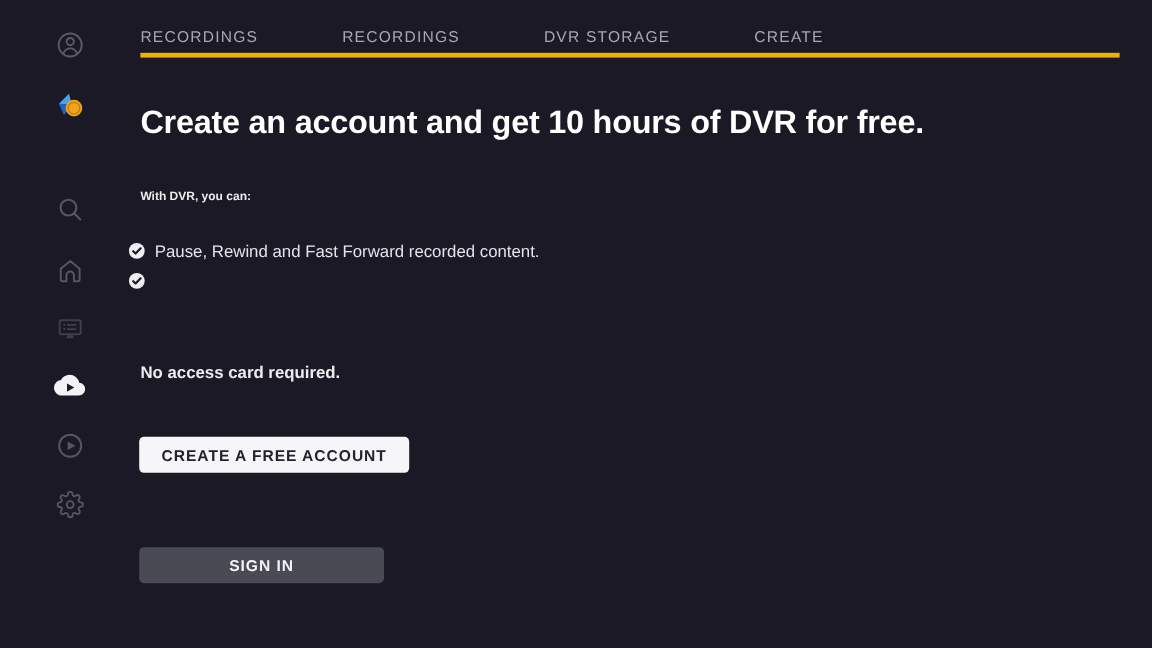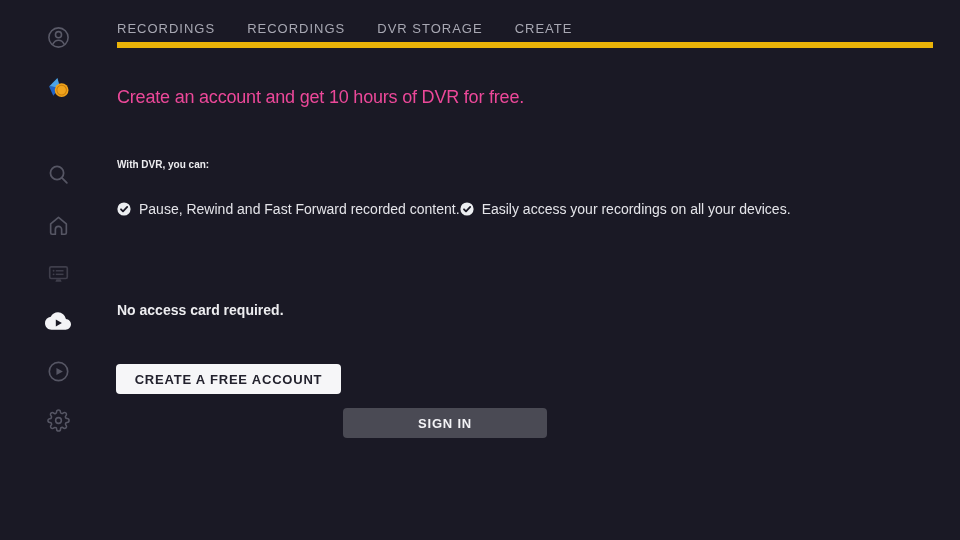--- a/index.html
+++ b/index.html
@@ -5,36 +5,36 @@
   html,body{margin:0;padding:0;}
   body{font-family:"Liberation Sans","DejaVu Sans",sans-serif;background:#10101a;}
   .screen{position:relative;width:960px;height:540px;background:#1a1925;overflow:hidden;}
 
   
   .sidebar{position:absolute;left:0;top:0;width:90px;height:540px;}
   .side-icon{position:absolute;left:46px;width:24px;height:24px;display:flex;align-items:center;justify-content:center;cursor:pointer;background:none;border:none;padding:0;}
   .side-icon svg{display:block;}
 
   .tabs{position:absolute;left:117px;top:0;width:816px;height:48px;box-sizing:border-box;
-        border-bottom:6px solid #eab308;display:flex;gap:32px;align-items:flex-end;padding-bottom:6px;}
+        border-bottom:4px solid #eab308;display:flex;gap:70px;align-items:flex-end;padding-bottom:6px;}
   .tab{font-size:13px;letter-spacing:1px;color:#a8a8b3;cursor:pointer;background:none;border:none;padding:0;font-family:inherit;font-weight:400;}
 
   .headline{position:absolute;left:117px;top:88px;margin:0;width:760px;
-            font-size:18px;font-weight:400;letter-spacing:-0.2px;color:#ec4899;line-height:1.1;}
+            font-size:27px;font-weight:700;letter-spacing:-0.2px;color:#ffffff;line-height:1.1;}
 
   .intro{position:absolute;left:117px;top:159px;font-size:10px;font-weight:700;color:#ededf0;}
 
-  .benefits{position:absolute;left:117px;top:196px;display:flex;flex-direction:row;}
+  .benefits{position:absolute;left:107px;top:196px;display:flex;flex-direction:column;}
   .benefit{display:flex;align-items:center;gap:8px;height:25px;}
   .benefit .check{width:14px;height:14px;display:flex;align-items:center;justify-content:center;}
   .benefit .btext{font-size:14px;color:#e4e4e9;}
 
   .note{position:absolute;left:117px;top:302px;font-size:14px;font-weight:600;color:#ededf0;}
 
-  .cta-row{position:absolute;left:116px;top:364px;display:flex;gap:2px;}
+  .cta-row{position:absolute;left:116px;top:364px;display:flex;gap:18px;flex-direction:column;}
   .btn{height:30px;border:none;border-radius:4px;font-family:inherit;font-size:13px;font-weight:700;
        letter-spacing:0.8px;cursor:pointer;display:flex;align-items:center;justify-content:center;}
   .btn.primary{width:225px;background:#f6f6f8;color:#23222e;}
   .btn.secondary{width:204px;background:#4a4a54;color:#f3f3f6;margin-top:44px;}
 </style>
 </head>
 <body>
 
 <div class="screen">
 
@@ -140,21 +140,20 @@
       </span>
       <span class="btext">Pause, Rewind and Fast Forward recorded content.</span>
     </div>
     <div class="benefit">
       <span class="check">
         <svg width="14" height="14" viewBox="0 0 14 14">
             <circle cx="7" cy="7" r="6.6" fill="#eceef1"></circle>
             <path d="M4 7.3 l2 2 L10.2 4.9" fill="none" stroke="#1a1925" stroke-width="1.8" stroke-linecap="round" stroke-linejoin="round"></path>
           </svg>
       </span>
-      <span class="btext">Easily access your recordings on all your devices.</span>
     </div>
   </div>
 
   <div class="note">No access card required.</div>
 
   <div class="cta-row">
     <button class="btn primary">CREATE A FREE ACCOUNT</button>
     <button class="btn secondary">SIGN IN</button>
   </div>
 

